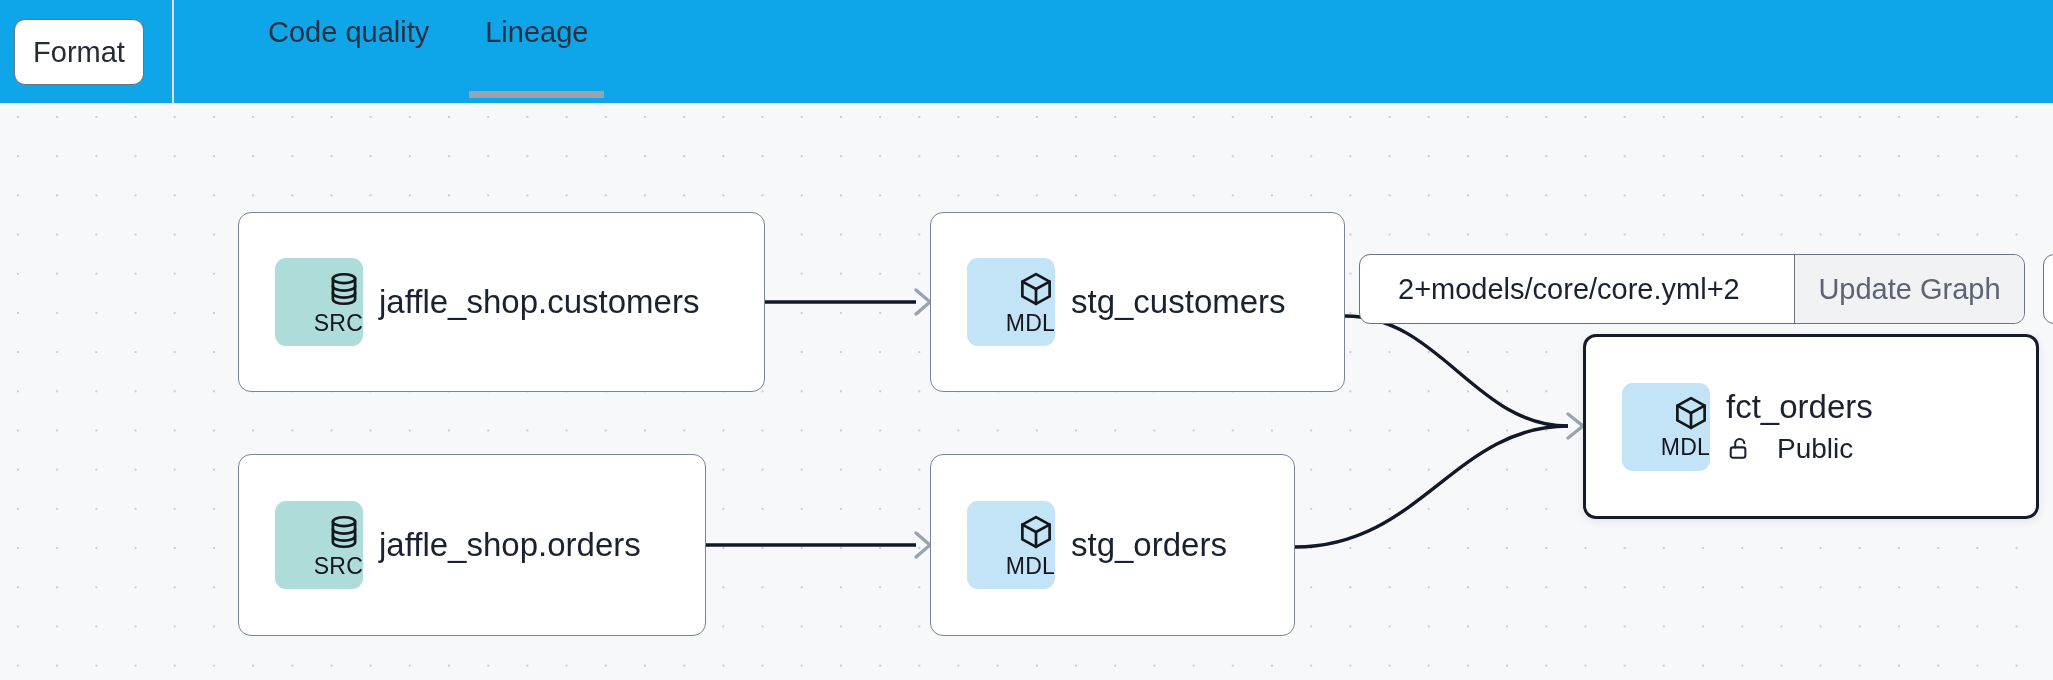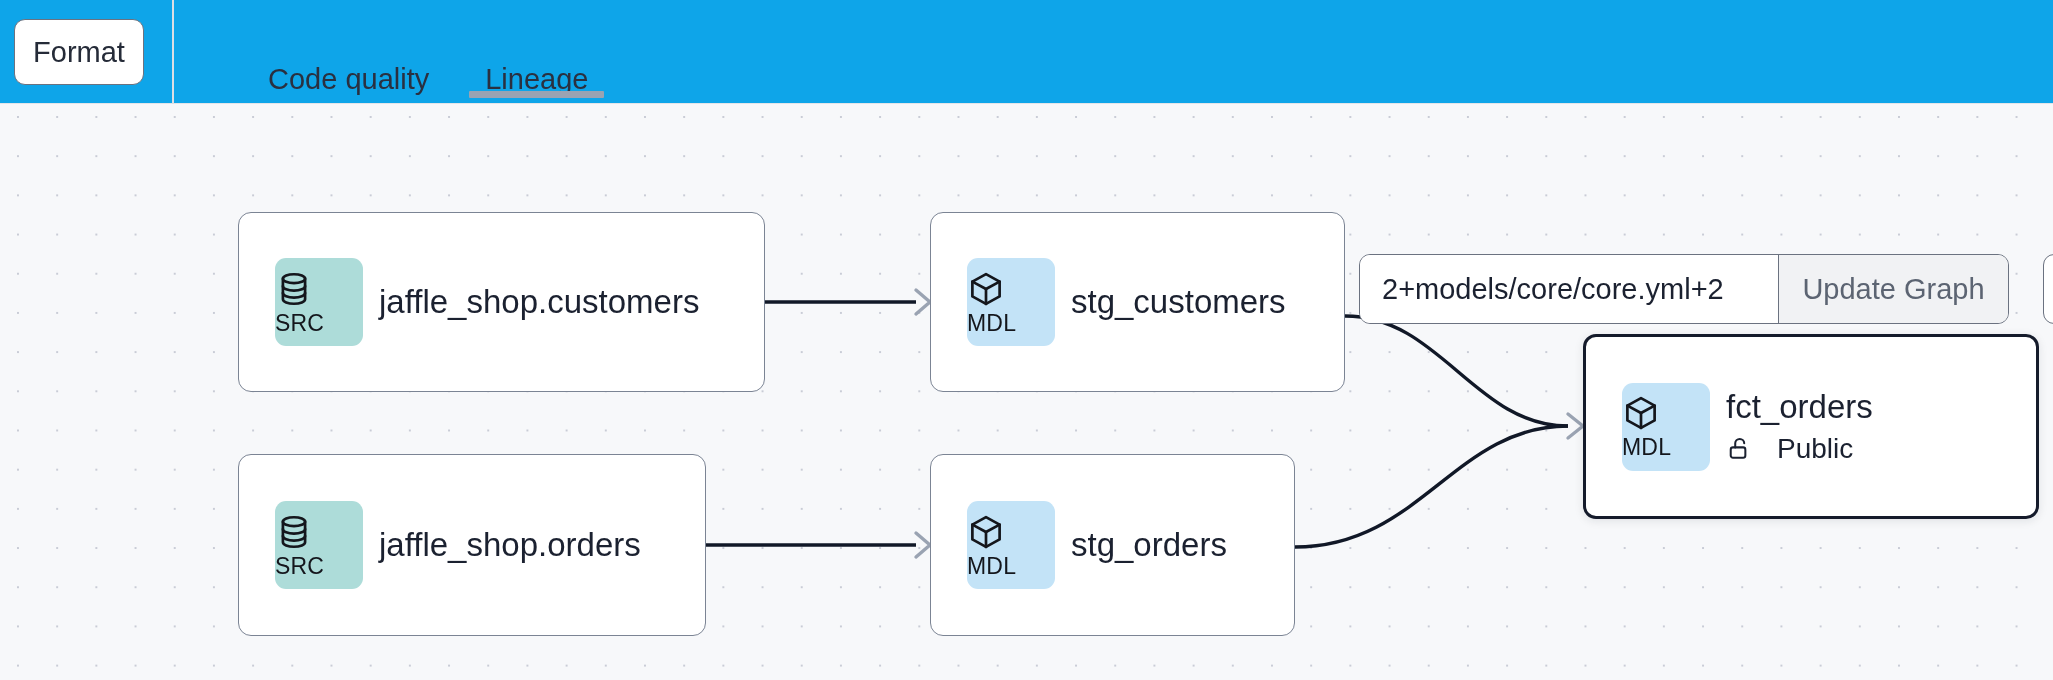--- a/index.html
+++ b/index.html
@@ -66,23 +66,23 @@
     left: 240px;
     top: 0;
     height: 104px;
     display: flex;
     align-items: flex-start;
   }
 
   .tab {
     position: relative;
     height: 104px;
-    padding: 8px 28px;
-    display: flex;
-    align-items: flex-end;
+    padding: 16px 28px;
+    display: flex;
+    align-items: flex-start;
     font-size: 29px;
     color: #2a3040;
     cursor: pointer;
     white-space: nowrap;
     box-sizing: border-box;
   }
 
   .tab.active .tab-underline {
     position: absolute;
     left: 12px;
@@ -132,21 +132,21 @@
     box-shadow: 0 2px 10px rgba(20,25,40,0.10);
   }
 
   .badge {
     width: 88px;
     height: 88px;
     border-radius: 11px;
     margin-left: 36px;
     display: flex;
     flex-direction: column;
-    align-items: flex-start;
+    align-items: flex-end;
     justify-content: center;
     flex: 0 0 auto;
   }
   .badge.src { background: #addcd9; }
   .badge.mdl { background: #c3e3f7; }
   .badge svg { display: block; }
   .badge-text {
     font-size: 23px;
     color: #14161c;
     line-height: 1;
@@ -184,20 +184,21 @@
     left: 1359px;
     top: 150px;
     height: 70px;
     display: flex;
     align-items: stretch;
     border: 1.7px solid #6b7280;
     border-radius: 11px;
     overflow: hidden;
     background: #ffffff;
     box-sizing: border-box;
+    padding-left: 16px;
   }
 
   .selector-input {
     width: 418px;
     height: 100%;
     border: none;
     outline: none;
     background: #ffffff;
     font-family: "Liberation Sans", sans-serif;
     font-size: 29px;

